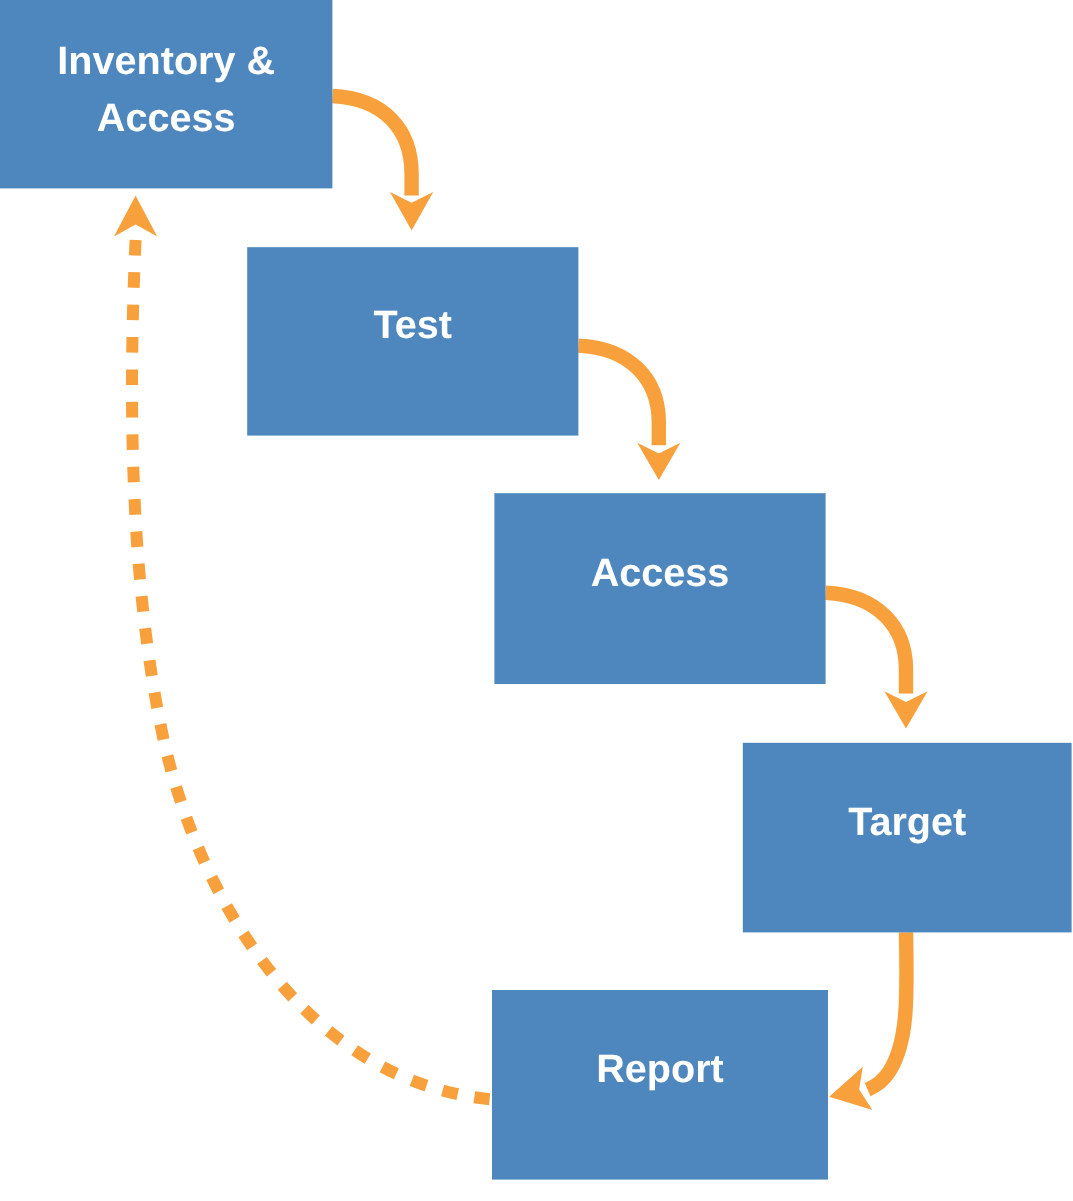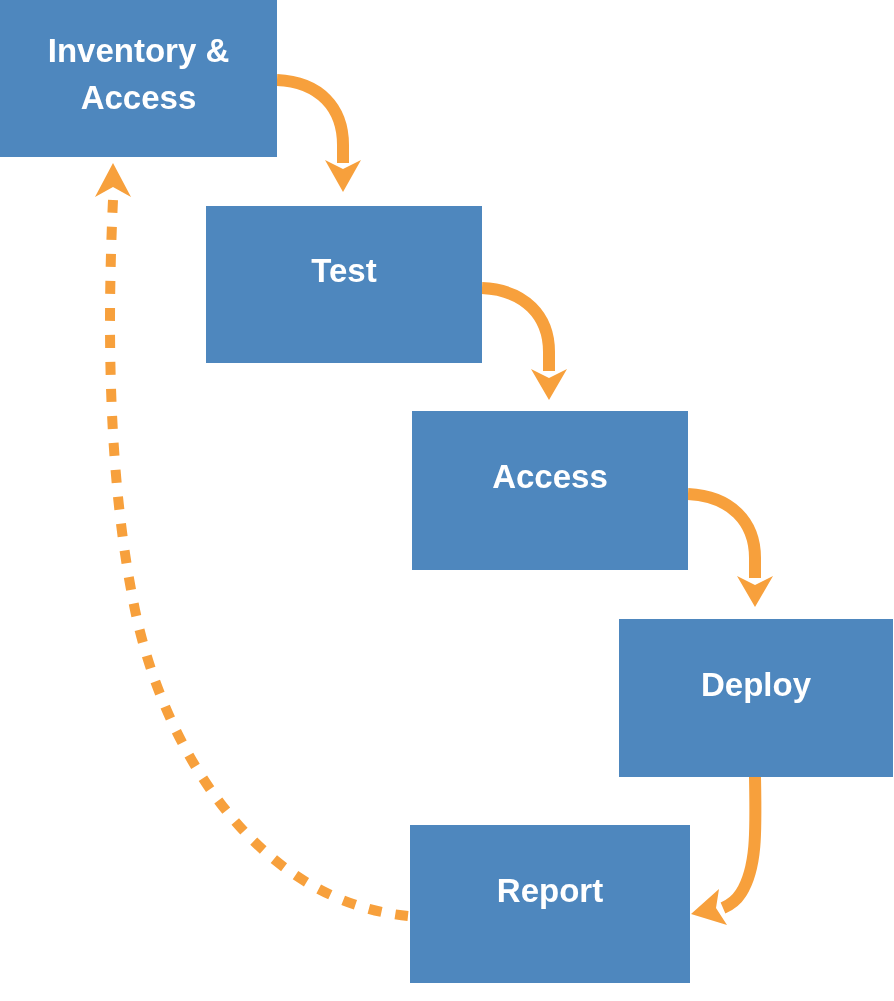--- a/index.html
+++ b/index.html
@@ -99,20 +99,20 @@
 
   <div class="node single" id="node-test">
     <span class="node-label">Test</span>
   </div>
 
   <div class="node single" id="node-target">
     <span class="node-label">Access</span>
   </div>
 
   <div class="node single" id="node-deploy">
-    <span class="node-label">Deploy</span>
+    <span class="node-label">Target</span>
   </div>
 
   <div class="node single" id="node-report">
     <span class="node-label">Report</span>
   </div>
 
 </div>
 
 </body></html>

